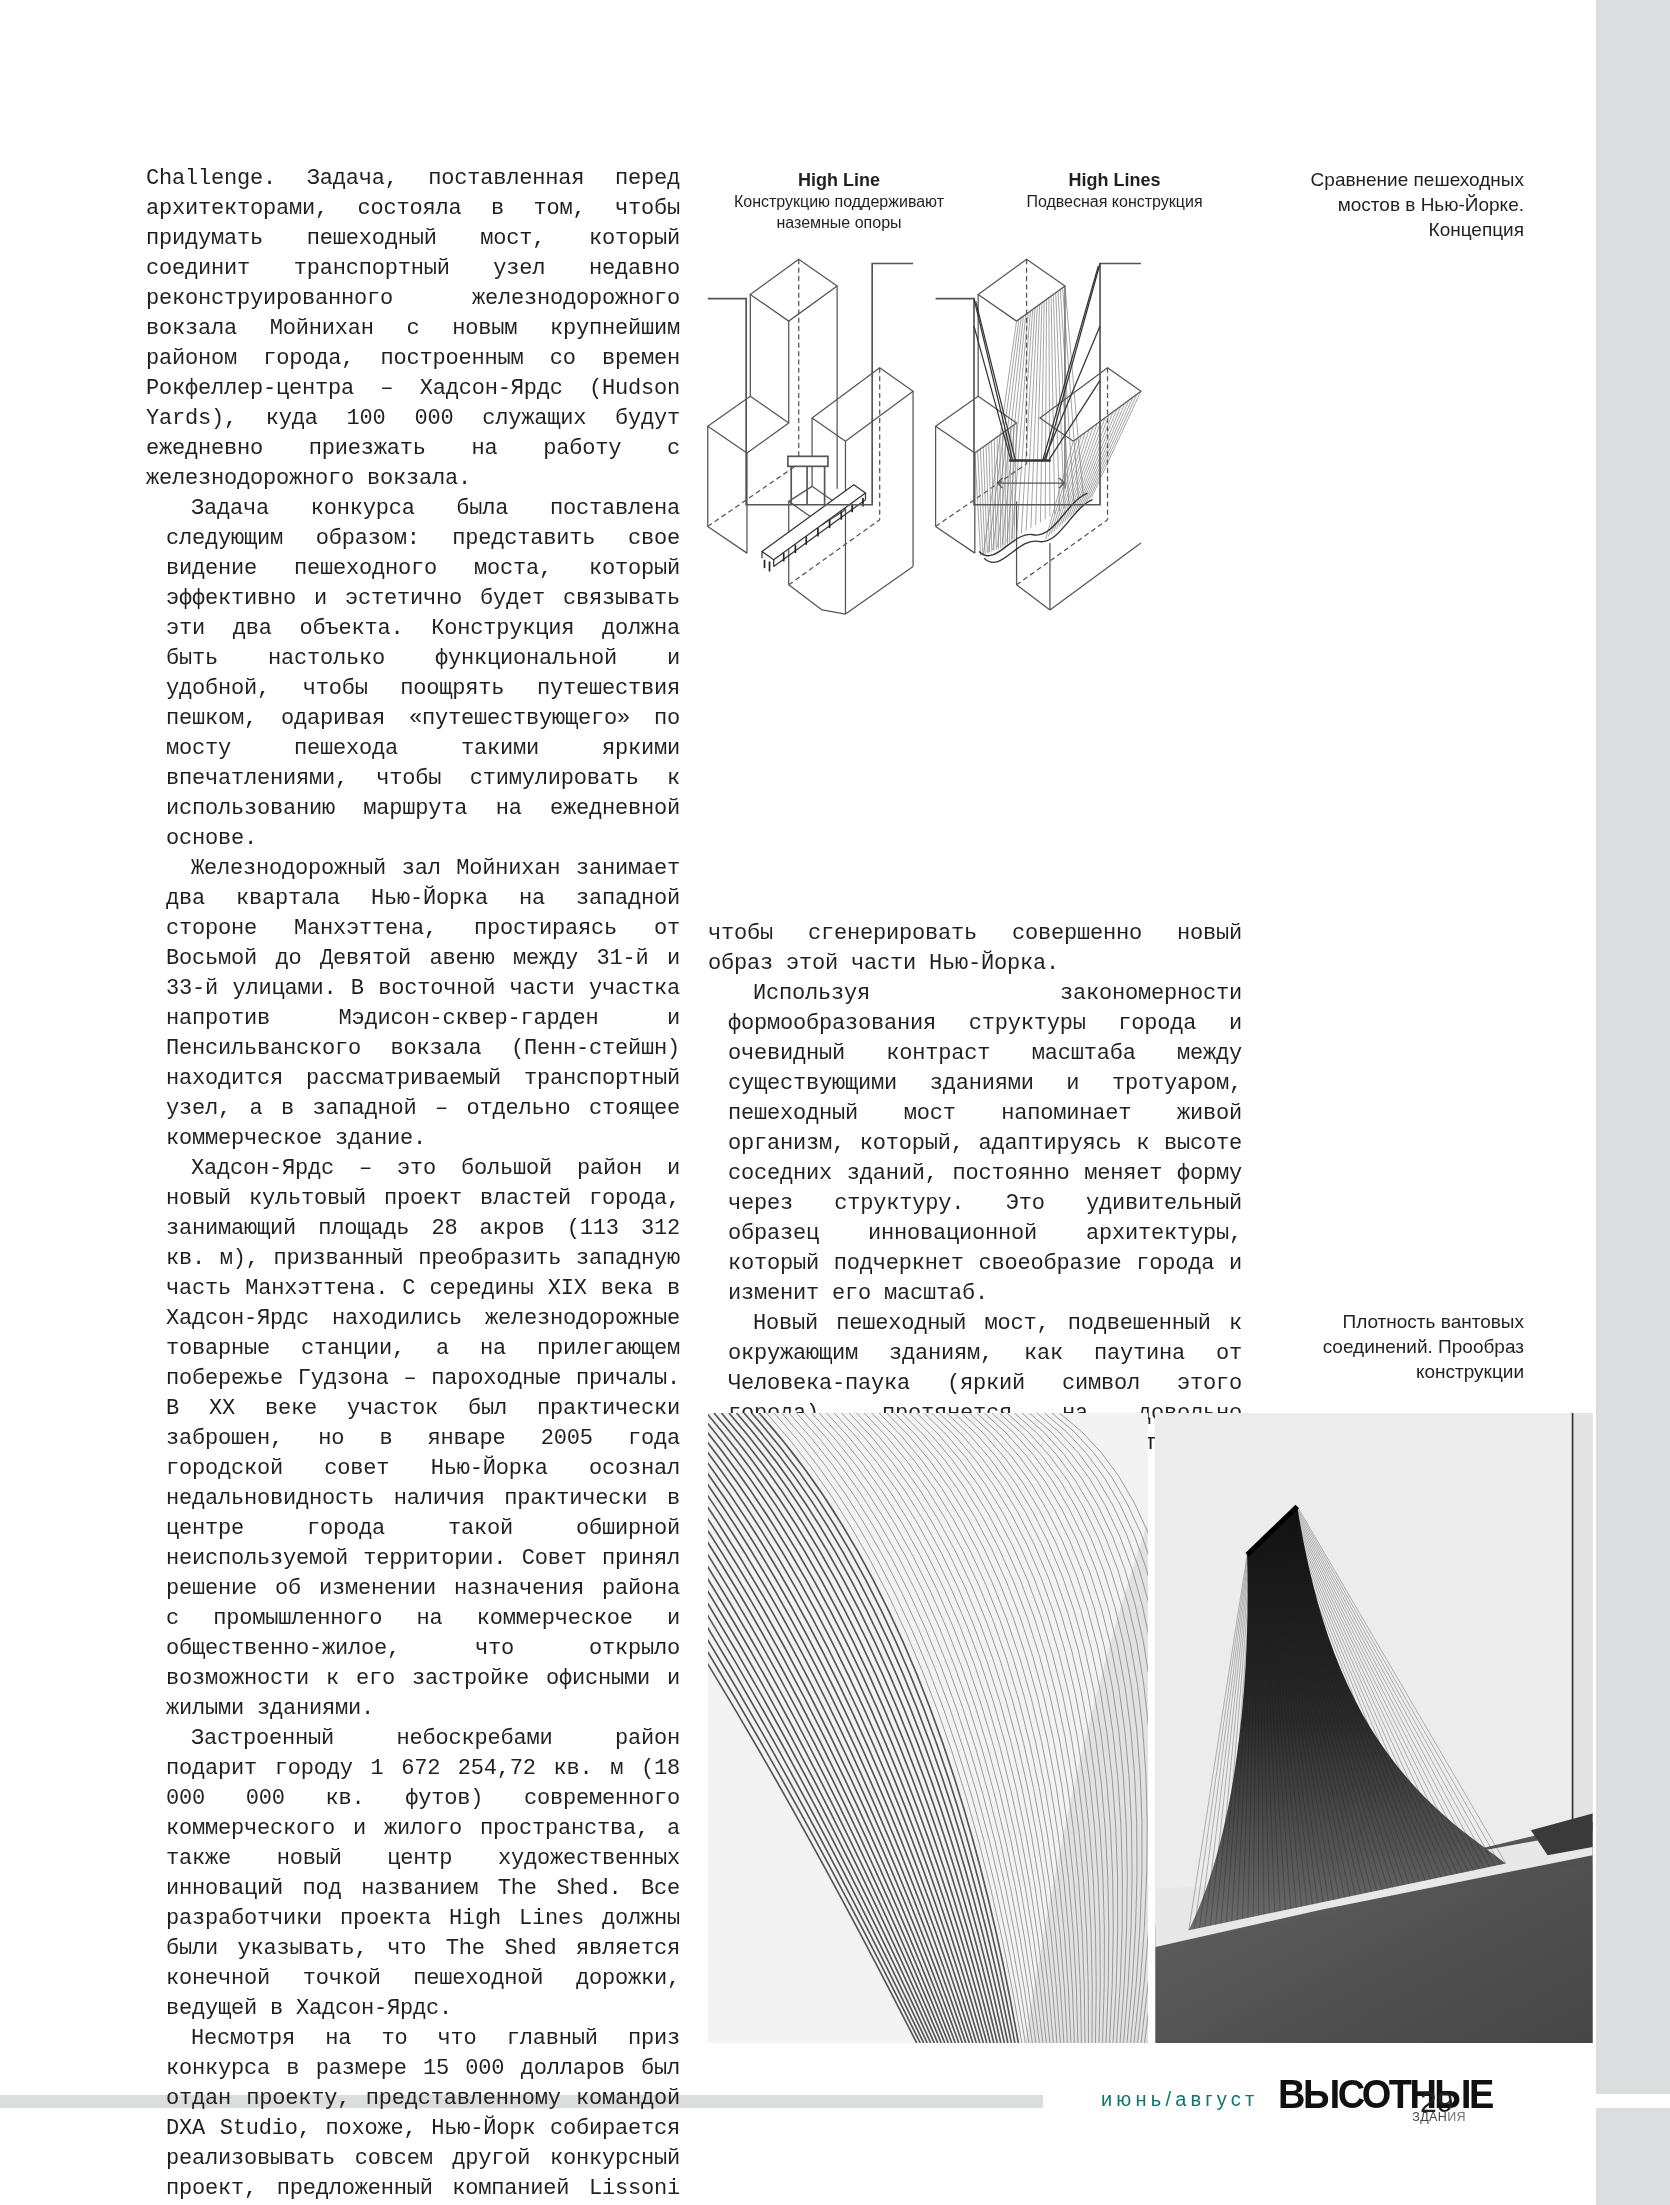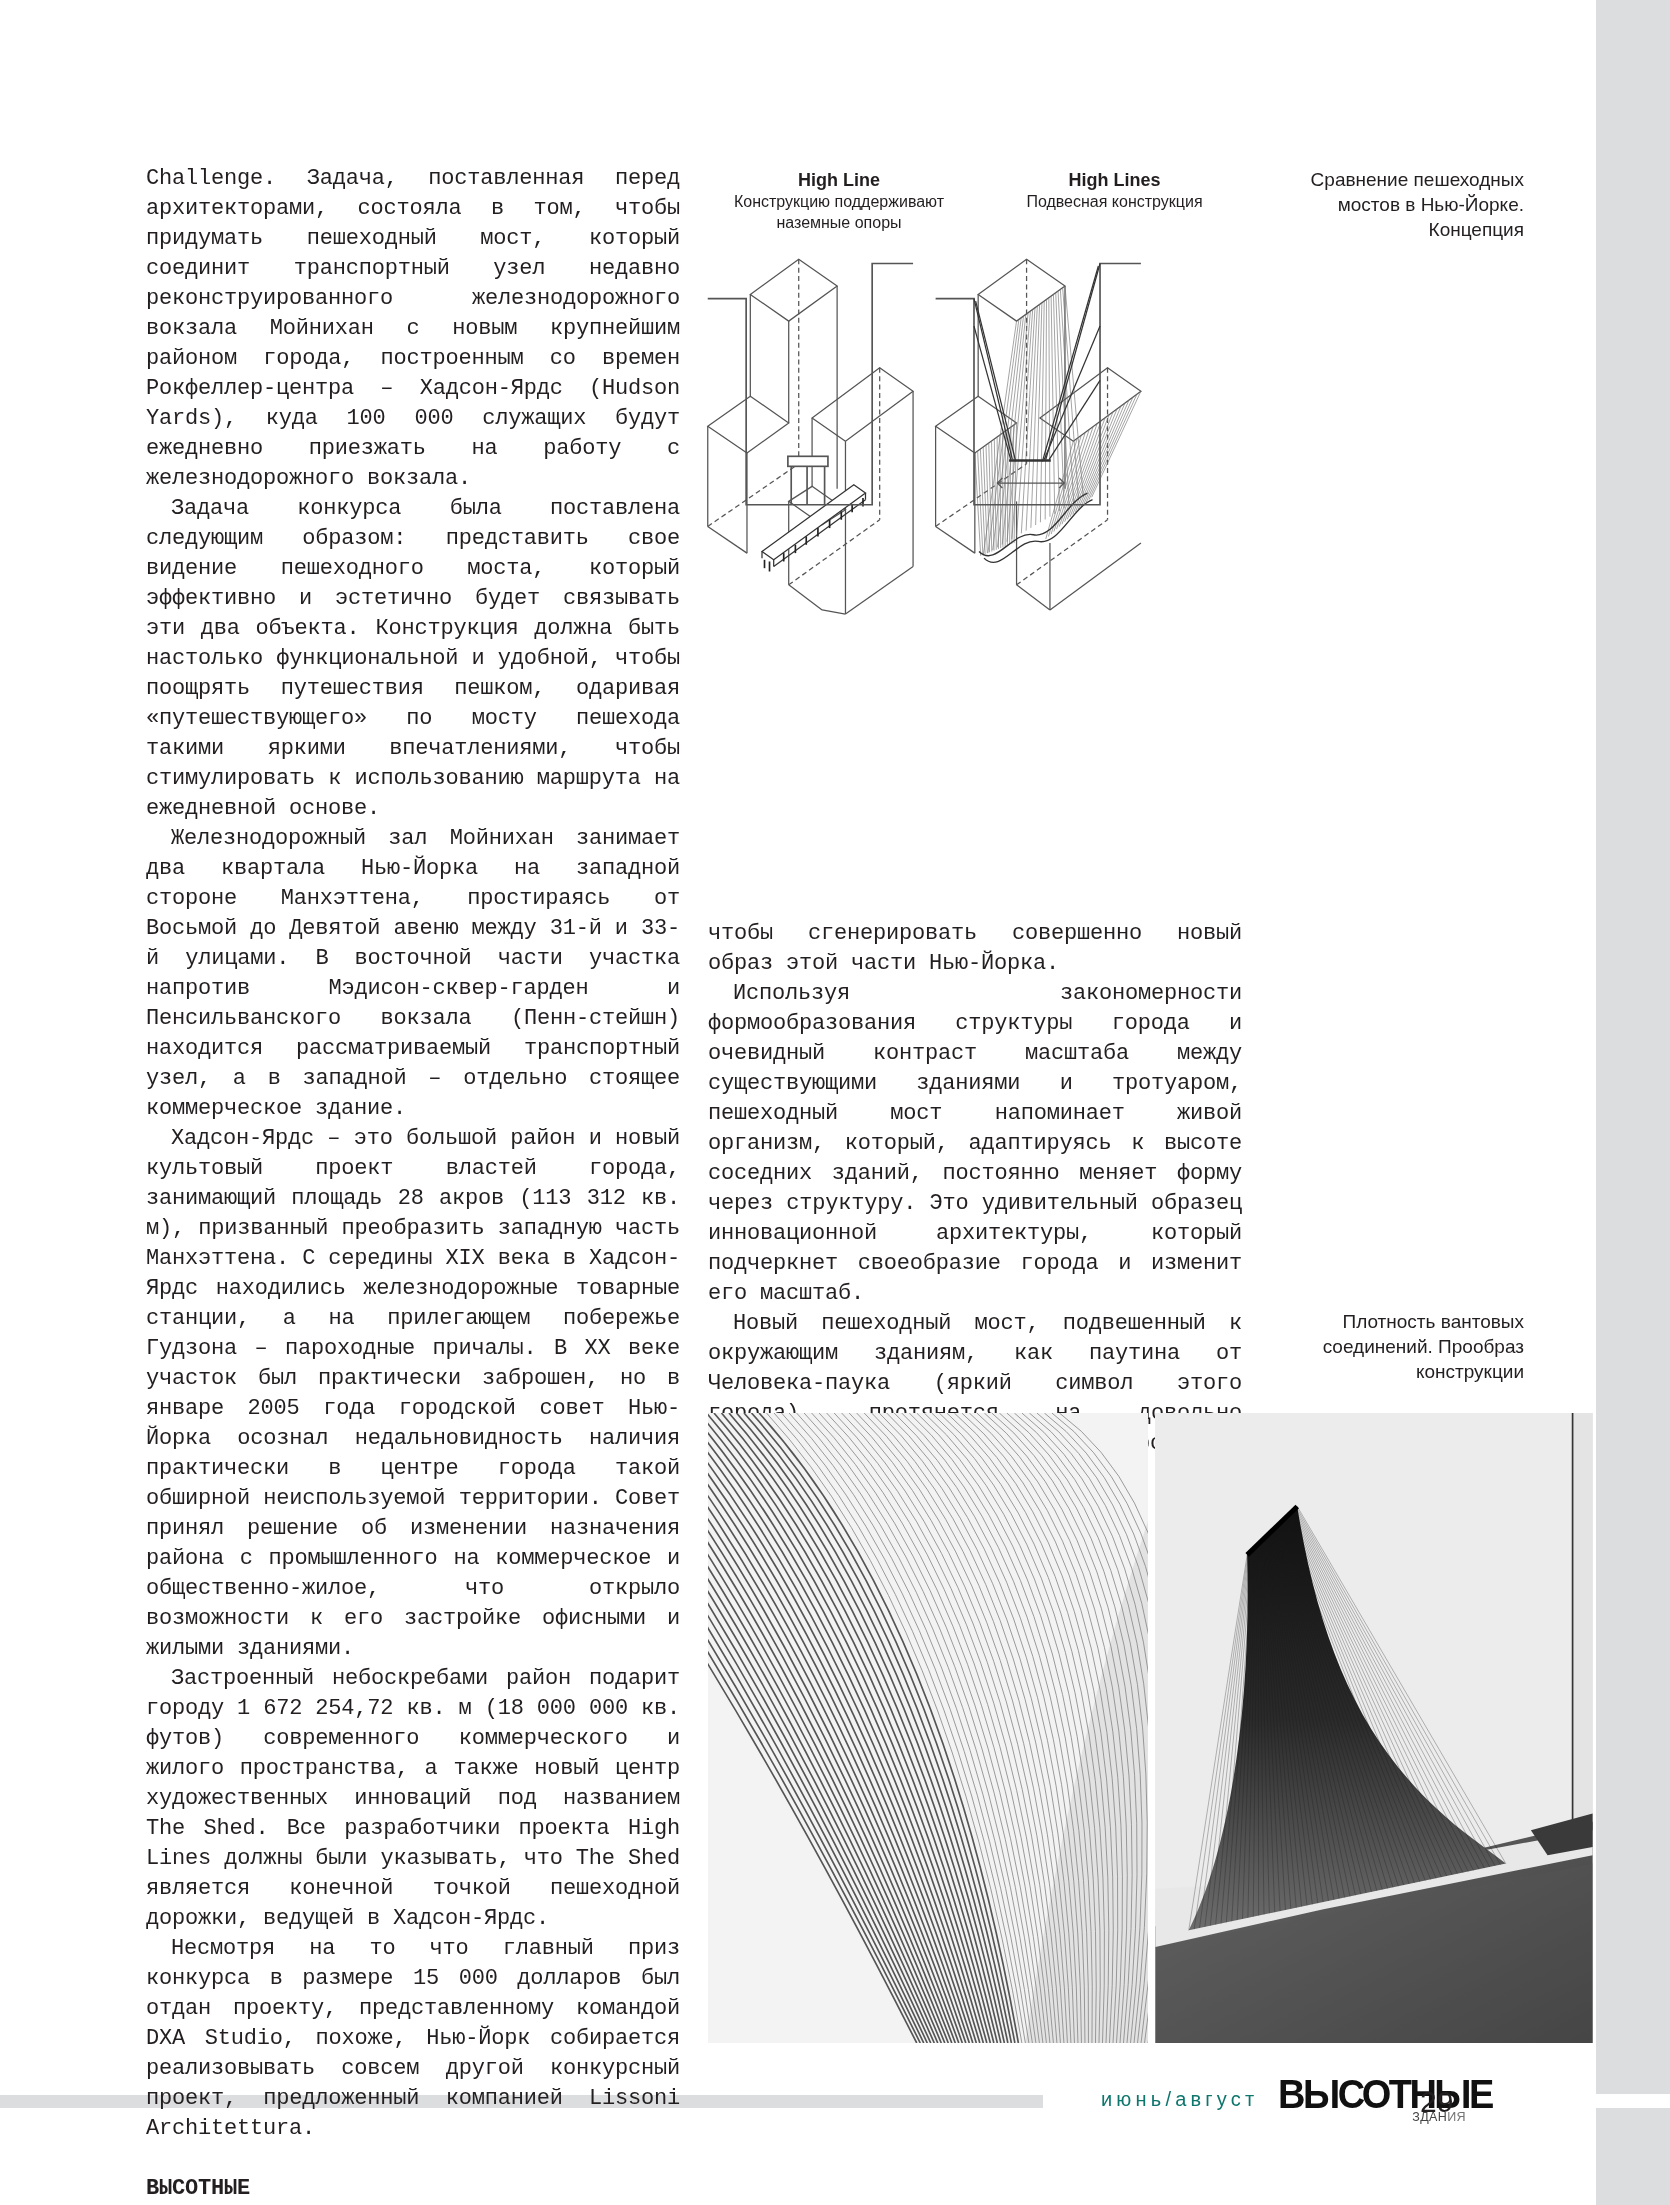--- a/index.html
+++ b/index.html
@@ -7,21 +7,21 @@
     width: 1670px; height: 2205px; position: relative; overflow: hidden;
     background: #ffffff; color: #231f20;
     font-family: "Liberation Sans", sans-serif;
   }
   .side-bar-top { position: absolute; left: 1596px; top: 0; width: 74px; height: 2094px; background: #dcdddf; }
   .side-bar-bottom { position: absolute; left: 1596px; top: 2108px; width: 74px; height: 97px; background: #dcdddf; }
   .footer-rule { position: absolute; left: 0; top: 2095px; width: 1043px; height: 13.4px; background: #dcdddf; }
 
   .col { position: absolute; font-size: 22px; line-height: 30px; text-align: justify; letter-spacing: -0.2px; font-family: Liberation Mono, monospace; }
   .col p { margin: 0; }
-  .col p.indent { text-indent: 25px; }
+  .col p.indent { text-indent: 25px; margin-left: 20px; }
   .col-left { left: 146px; top: 164px; width: 534px; }
   .col-mid { left: 708px; top: 919px; width: 534px; }
   .col h3 { margin: 15px 0 0 0; font-size: 22px; line-height: 30px; font-weight: bold; }
   .gap { height: 15px; }
 
   .caption { position: absolute; font-size: 19px; line-height: 25px; text-align: right; }
   .cap1 { left: 1253px; top: 167px; width: 271px; }
   .cap2 { left: 1253px; top: 1309px; width: 271px; }
 
   .diag-head { position: absolute; text-align: center; font-size: 16px; line-height: 21px; }

